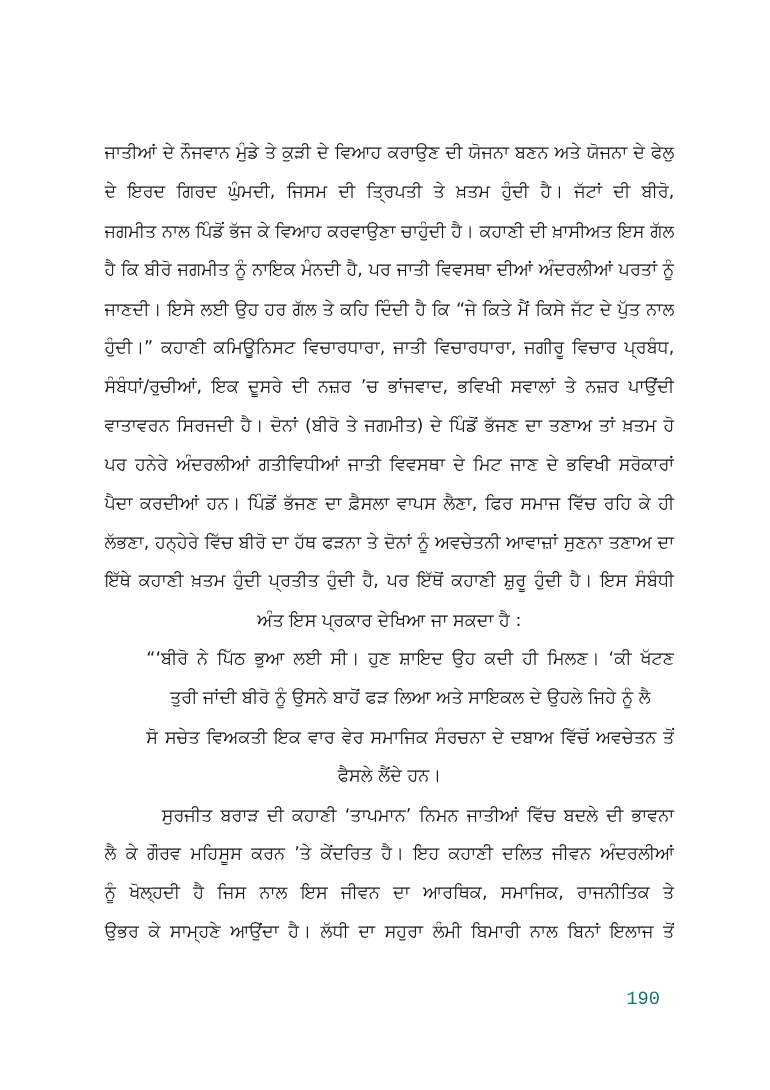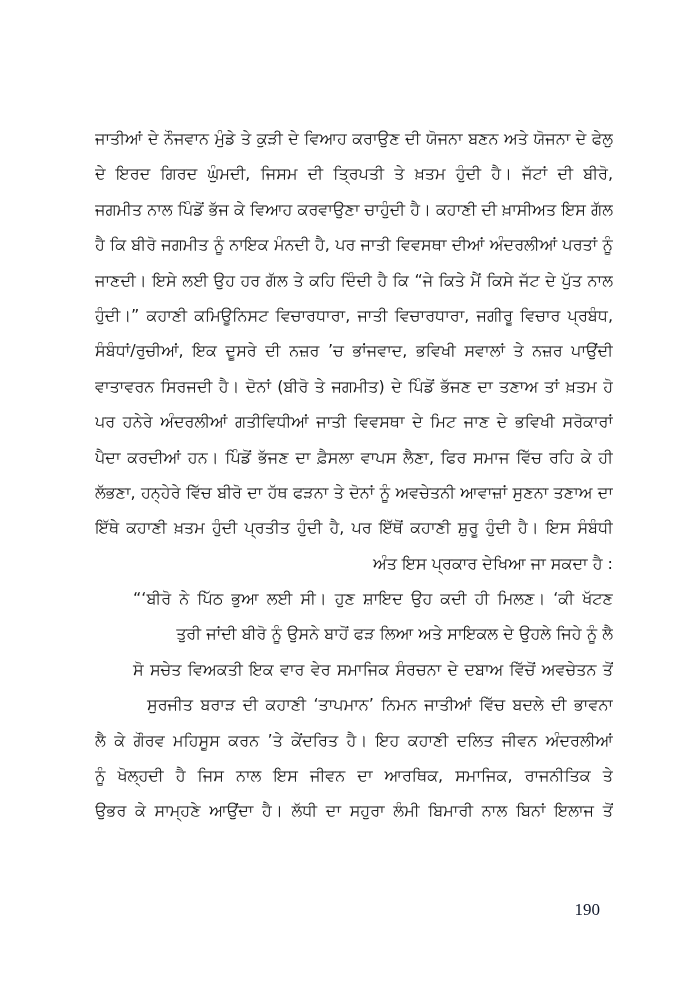--- a/index.html
+++ b/index.html
@@ -22,33 +22,33 @@
     left: 95px;
     top: 121px;
     width: 518px;
     font-size: 16px;
     line-height: 35.4px;
   }
   .line {
     height: 35.4px;
     overflow: hidden;
     white-space: normal;
-    text-align: right;
+    text-align: center;
   }
   .line.just {
     text-align: justify;
     text-align-last: justify;
   }
   .page-number {
     position: absolute;
     top: 900px;
     right: 100px;
-    font-family: Liberation Serif, serif;
+    font-family: Liberation Mono, monospace;
     font-size: 17px;
-    color: #0f172a;
+    color: #0f766e;
   }
 </style>
 </head>
 <body>
 
 <div class="page">
   <div class="text-block">
       <div class="line just" style="padding-left: 0px;">ਜਾਤੀਆਂ ਦੇ ਨੌਜਵਾਨ ਮੁੰਡੇ ਤੇ ਕੁੜੀ ਦੇ ਵਿਆਹ ਕਰਾਉਣ ਦੀ ਯੋਜਨਾ ਬਣਨ ਅਤੇ ਯੋਜਨਾ ਦੇ ਫੇਲੁ ਹੋ ਜਾਣ</div>
       <div class="line just" style="padding-left: 0px;">ਦੇ ਇਰਦ ਗਿਰਦ ਘੁੰਮਦੀ, ਜਿਸਮ ਦੀ ਤ੍ਰਿਪਤੀ ਤੇ ਖ਼ਤਮ ਹੁੰਦੀ ਹੈ। ਜੱਟਾਂ ਦੀ ਬੀਰੋ, ਰਵੀਦਾਸੀਆਂ ਦੇ ਲੜਕੇ</div>
       <div class="line just" style="padding-left: 0px;">ਜਗਮੀਤ ਨਾਲ ਪਿੰਡੋਂ ਭੱਜ ਕੇ ਵਿਆਹ ਕਰਵਾਉਣਾ ਚਾਹੁੰਦੀ ਹੈ। ਕਹਾਣੀ ਦੀ ਖ਼ਾਸੀਅਤ ਇਸ ਗੱਲ ਵਿੱਚ</div>
@@ -58,19 +58,20 @@
       <div class="line just" style="padding-left: 0px;">ਸੰਬੰਧਾਂ/ਰੁਚੀਆਂ, ਇਕ ਦੂਸਰੇ ਦੀ ਨਜ਼ਰ ’ਚ ਭਾਂਜਵਾਦ, ਭਵਿਖੀ ਸਵਾਲਾਂ ਤੇ ਨਜ਼ਰ ਪਾਉਂਦੀ ਤਣਾਅ ਦਾ</div>
       <div class="line just" style="padding-left: 0px;">ਵਾਤਾਵਰਨ ਸਿਰਜਦੀ ਹੈ। ਦੋਨਾਂ (ਬੀਰੋ ਤੇ ਜਗਮੀਤ) ਦੇ ਪਿੰਡੋਂ ਭੱਜਣ ਦਾ ਤਣਾਅ ਤਾਂ ਖ਼ਤਮ ਹੋ ਗਿਆ ਹੈ</div>
       <div class="line just" style="padding-left: 0px;">ਪਰ ਹਨੇਰੇ ਅੰਦਰਲੀਆਂ ਗਤੀਵਿਧੀਆਂ ਜਾਤੀ ਵਿਵਸਥਾ ਦੇ ਮਿਟ ਜਾਣ ਦੇ ਭਵਿਖੀ ਸਰੋਕਾਰਾਂ ਪ੍ਰਤਿ ਤਣਾਅ</div>
       <div class="line just" style="padding-left: 0px;">ਪੈਦਾ ਕਰਦੀਆਂ ਹਨ। ਪਿੰਡੋਂ ਭੱਜਣ ਦਾ ਫ਼ੈਸਲਾ ਵਾਪਸ ਲੈਣਾ, ਫਿਰ ਸਮਾਜ ਵਿੱਚ ਰਹਿ ਕੇ ਹੀ ਇਸਦਾ ਹੱਲ</div>
       <div class="line just" style="padding-left: 0px;">ਲੱਭਣਾ, ਹਨ੍ਹੇਰੇ ਵਿੱਚ ਬੀਰੋ ਦਾ ਹੱਥ ਫੜਨਾ ਤੇ ਦੋਨਾਂ ਨੂੰ ਅਵਚੇਤਨੀ ਆਵਾਜ਼ਾਂ ਸੁਣਨਾ ਤਣਾਅ ਦਾ ਸਿਖਰ ਹੈ</div>
       <div class="line just" style="padding-left: 0px;">ਇੱਥੇ ਕਹਾਣੀ ਖ਼ਤਮ ਹੁੰਦੀ ਪ੍ਰਤੀਤ ਹੁੰਦੀ ਹੈ, ਪਰ ਇੱਥੋਂ ਕਹਾਣੀ ਸ਼ੁਰੂ ਹੁੰਦੀ ਹੈ। ਇਸ ਸੰਬੰਧੀ ਕਹਾਣੀ ਦਾ</div>
       <div class="line" style="padding-left: 0px;">ਅੰਤ ਇਸ ਪ੍ਰਕਾਰ ਦੇਖਿਆ ਜਾ ਸਕਦਾ ਹੈ :</div>
       <div class="line just" style="padding-left: 38px;">“‘ਬੀਰੋ ਨੇ ਪਿੱਠ ਭੁਆ ਲਈ ਸੀ। ਹੁਣ ਸ਼ਾਇਦ ਉਹ ਕਦੀ ਹੀ ਮਿਲਣ। ‘ਕੀ ਖੱਟਣ ਵਾਲੀ’ ਅਤੇ</div>
       <div class="line" style="padding-left: 38px;">ਤੁਰੀ ਜਾਂਦੀ ਬੀਰੋ ਨੂੰ ਉਸਨੇ ਬਾਹੋਂ ਫੜ ਲਿਆ ਅਤੇ ਸਾਇਕਲ ਦੇ ਉਹਲੇ ਜਿਹੇ ਨੂੰ ਲੈ ਗਿਆ।’”</div>
       <div class="line just" style="padding-left: 38px;">ਸੋ ਸਚੇਤ ਵਿਅਕਤੀ ਇਕ ਵਾਰ ਵੇਰ ਸਮਾਜਿਕ ਸੰਰਚਨਾ ਦੇ ਦਬਾਅ ਵਿੱਚੋਂ ਅਵਚੇਤਨ ਤੋਂ ਪ੍ਰਭਾਵਿਤ</div>
+      <div class="line" style="padding-left: 0px;">ਫੈਸਲੇ ਲੈਂਦੇ ਹਨ।</div>
       <div class="line just" style="padding-left: 52px;">ਸੁਰਜੀਤ ਬਰਾੜ ਦੀ ਕਹਾਣੀ ‘ਤਾਪਮਾਨ’ ਨਿਮਨ ਜਾਤੀਆਂ ਵਿੱਚ ਬਦਲੇ ਦੀ ਭਾਵਨਾ ਅਤੇ ਬਦਲਾ</div>
       <div class="line just" style="padding-left: 0px;">ਲੈ ਕੇ ਗੌਰਵ ਮਹਿਸੂਸ ਕਰਨ ’ਤੇ ਕੇਂਦਰਿਤ ਹੈ। ਇਹ ਕਹਾਣੀ ਦਲਿਤ ਜੀਵਨ ਅੰਦਰਲੀਆਂ ਉਹਨਾਂ ਪਰਤਾਂ</div>
       <div class="line just" style="padding-left: 0px;">ਨੂੰ ਖੋਲ੍ਹਦੀ ਹੈ ਜਿਸ ਨਾਲ ਇਸ ਜੀਵਨ ਦਾ ਆਰਥਿਕ, ਸਮਾਜਿਕ, ਰਾਜਨੀਤਿਕ ਤੇ ਮਨੋਵਿਗਿਆਨਿਕ ਪੱਖ</div>
       <div class="line just" style="padding-left: 0px;">ਉਭਰ ਕੇ ਸਾਮ੍ਹਣੇ ਆਉਂਦਾ ਹੈ। ਲੱਧੀ ਦਾ ਸਹੁਰਾ ਲੰਮੀ ਬਿਮਾਰੀ ਨਾਲ ਬਿਨਾਂ ਇਲਾਜ ਤੋਂ ਮਰਿਆ, ਸੱਸ ਸੋਧਾਂ</div>
     </div>
   <div class="page-number">190</div>
 </div>
 
 </body></html>

